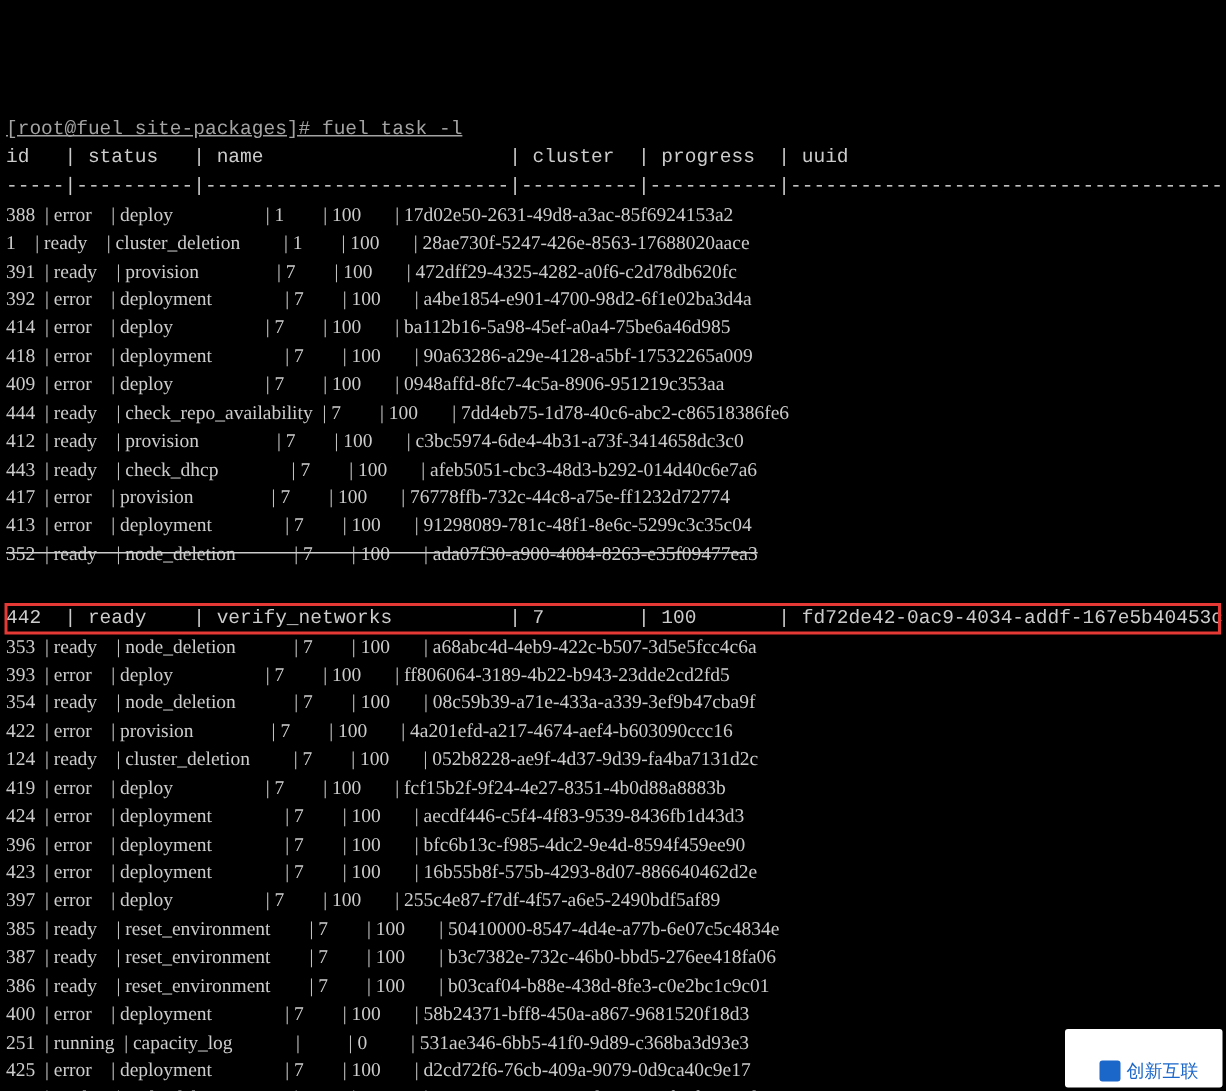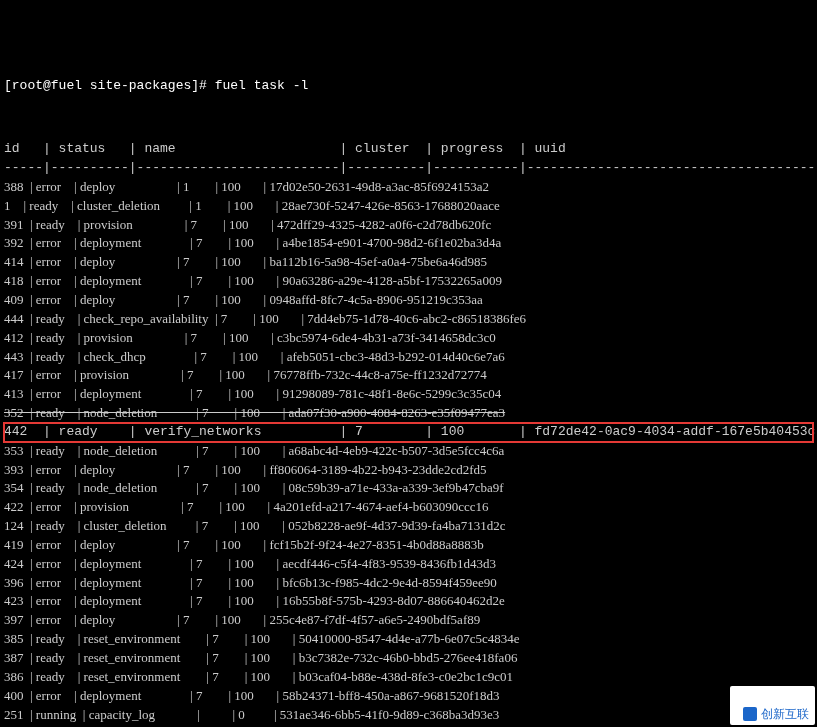--- a/index.html
+++ b/index.html
@@ -6,41 +6,42 @@
     body {
       background: #000;
       color: #ccc;
       font-family: "Consolas", "Courier New", monospace;
       font-size: 13px;
       line-height: 1.45;
       width: 817px;
       padding: 2px 4px;
       white-space: pre;
     }
-    .prompt-line { color: #ffffff; }
-    .header-row { color: #ccc; margin-top: 44px; }
+    .prompt-line { color: #a3a3a3; text-decoration: underline; }
+    .header-row { color: #ccc; }
     .sep-row { color: #ccc; }
     .data-row { color: #ccc; font-family: Liberation Serif, serif; }
     .highlight-row {
       outline: 2px solid #e53935;
       outline-offset: -1px;
       color: #ccc;
       display: inline-block;
       width: 100%;
+      margin-top: 24px;
     }
     .strike { text-decoration: line-through; }
     .watermark {
       position: fixed;
       right: 2px;
       bottom: 2px;
       background: #fff;
       color: #1b66c9;
       font-family: Arial, sans-serif;
       font-size: 12px;
-      padding: 2px 6px;
+      padding: 2px 16px;
       border-radius: 2px;
     }
     .watermark .logo {
       display: inline-block;
       width: 14px; height: 14px;
       background: #1b66c9;
       border-radius: 2px;
       vertical-align: middle;
       margin-right: 4px;
     }

